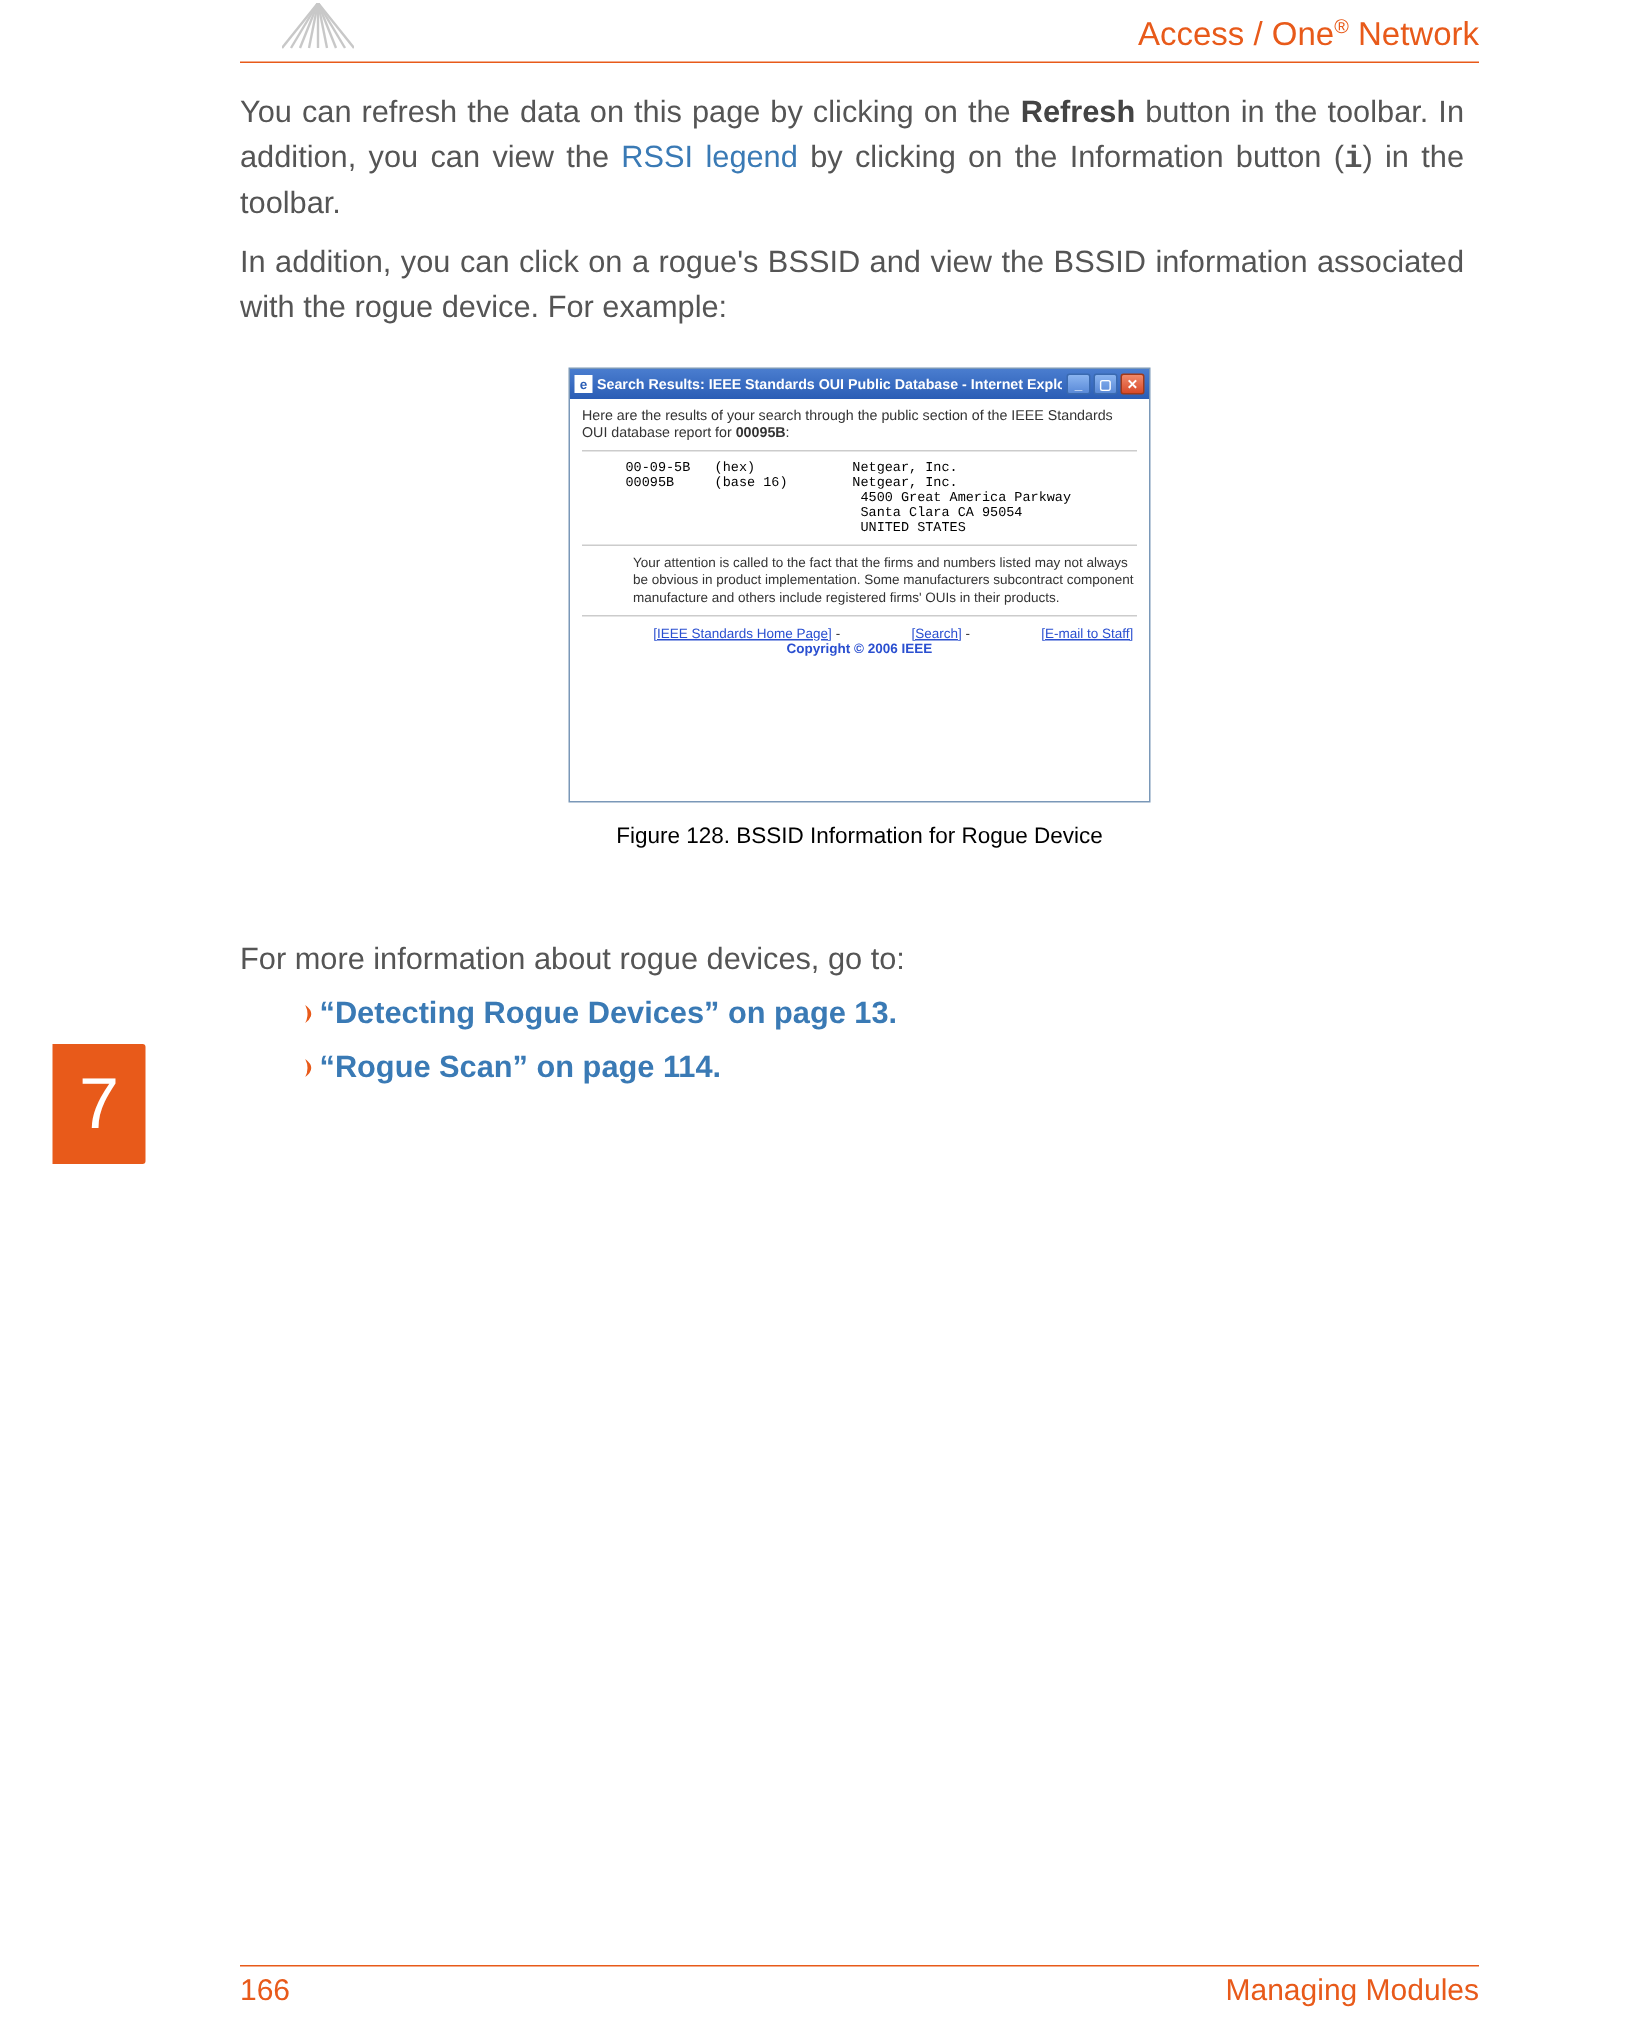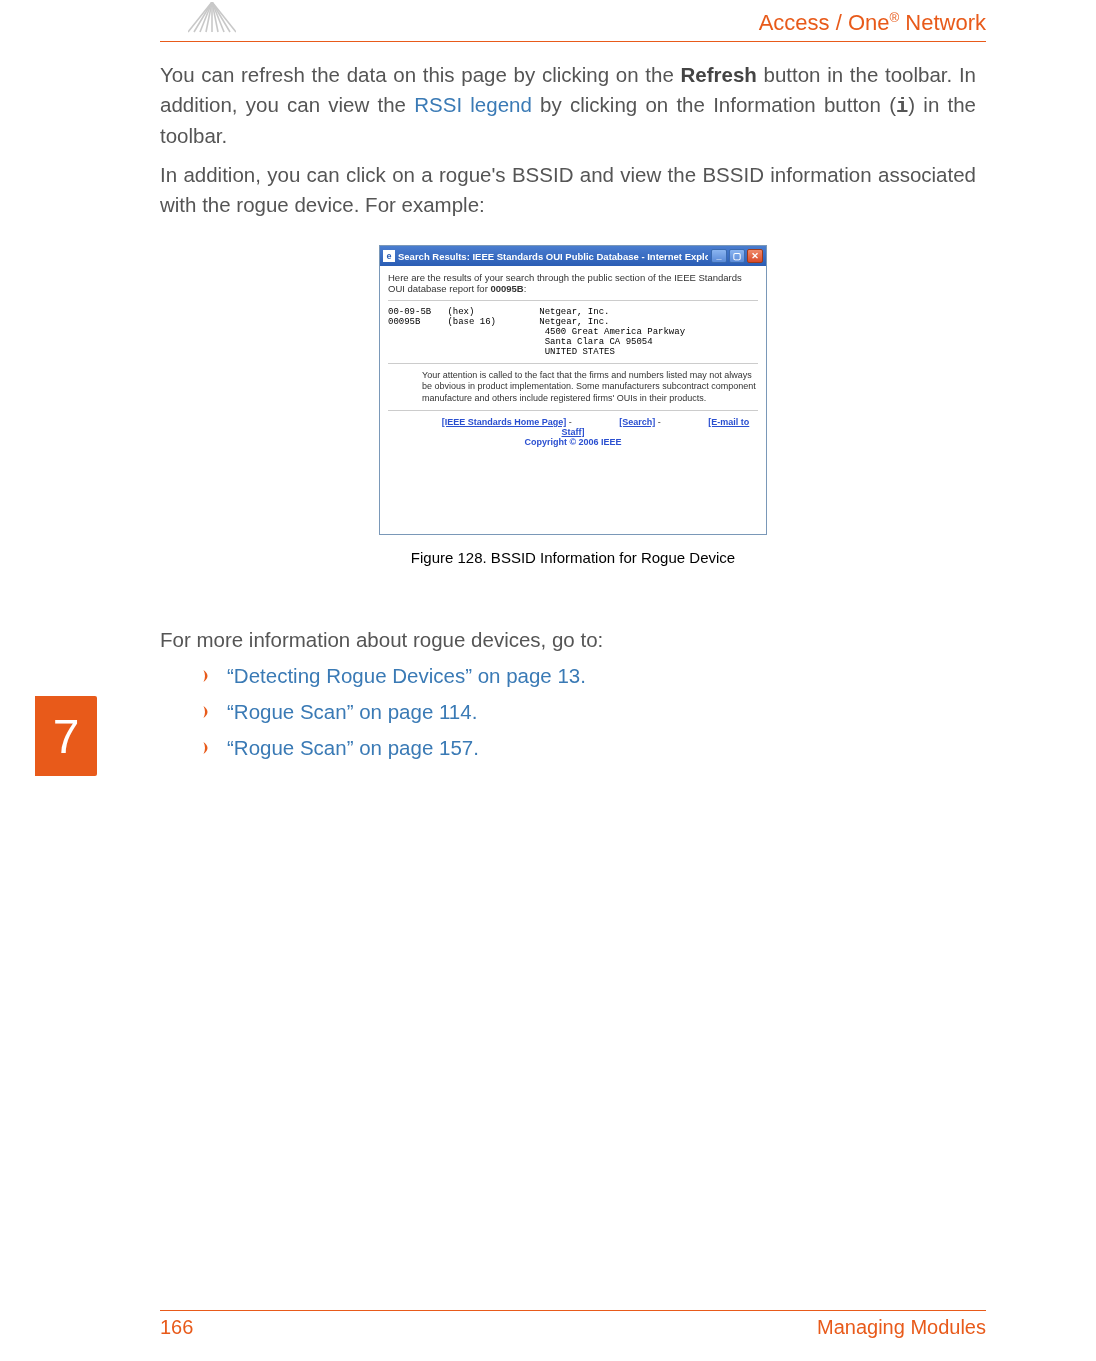--- a/index.html
+++ b/index.html
@@ -81,44 +81,44 @@
   .ie-titlebar .ie-title { color: #fff; font-size: 9.5px; font-weight: 700; flex: 1; white-space: nowrap; overflow: hidden; }
   .win-btns { display: flex; gap: 2px; }
   .win-btn {
     width: 16px; height: 14px; background: linear-gradient(#8ab4f0,#5a8ad8);
     border: 1px solid #3a6ab0; border-radius: 2px; display:flex;align-items:center;justify-content:center;
     font-size: 9px; color: #fff; font-weight:700;
   }
   .win-btn.close { background: linear-gradient(#f08a6a,#d84a2a); border-color:#a03a1a; }
   .ie-content { padding: 6px 8px; font-size: 9.5px; color: #333; }
   .ie-content hr { border: none; border-top: 1px solid #ccc; margin: 6px 0; }
-  .ie-mono { font-family: "Courier New", monospace; font-size: 9px; white-space: pre; color:#000; }
+  .ie-mono { font-family: "Courier New", monospace; font-size: 9px; white-space: pre; color:#000;margin-left:29px; }
   .ie-note { font-size: 9px; color: #333; line-height: 1.25; margin-left: 34px; }
   .ie-footer-links { text-align: center; font-size: 9px; margin-top: 6px; }
-  .ie-footer-links a { color: #2a4fd0; font-weight: 700; text-decoration: underline; padding-left: 45px; }
+  .ie-footer-links a { color: #2a4fd0; font-weight: 400; text-decoration: underline; padding-left: 45px; }
   .ie-footer-links .cc { color: #2a4fd0; font-weight: 700; }
   .figure-caption {
     margin-top: 14px;
     font-family: Arial, sans-serif;
     font-size: 15px;
     color: #000000;
     text-align: center;
   }
   .bullet-list {
     position: absolute;
     top: 664px;
     left: 202px;
     right: 110px;
     font-size: 20.5px;
   }
   .bullet-item {
     display: flex;
     align-items: center;
-    gap: 14px;
     margin-bottom: 12px;
+    font-weight: bold;
   }
   .bullet-arrow {
     width: 11px; height: 14px;
     color: #e85a1a;
     display: inline-flex; align-items: center; justify-content: center;
   }
   .bullet-item .link { color: #3a7ab5; }
   .chapter-tab {
     position: absolute;
     left: 35px;
@@ -231,27 +231,19 @@
     <span class="link">“Detecting Rogue Devices” on page 13.</span>
   </div>
   <div class="bullet-item">
     <span class="bullet-arrow">
       <svg viewBox="0 0 10 14" width="11" height="14">
           <path d="M1 1 Q9 7 1 13 Q4 7 1 1 Z" fill="#e85a1a"></path>
         </svg>
     </span>
     <span class="link">“Rogue Scan” on page 114.</span>
   </div>
-  <div class="bullet-item">
-    <span class="bullet-arrow">
-      <svg viewBox="0 0 10 14" width="11" height="14">
-          <path d="M1 1 Q9 7 1 13 Q4 7 1 1 Z" fill="#e85a1a"></path>
-        </svg>
-    </span>
-    <span class="link">“Rogue Scan” on page 157.</span>
-  </div>
 </div>
 
 <div class="chapter-tab">7</div>
 
 <div class="footer-line"></div>
 <div class="footer-page">166</div>
 <div class="footer-section">Managing Modules</div>
 
 </body></html>

